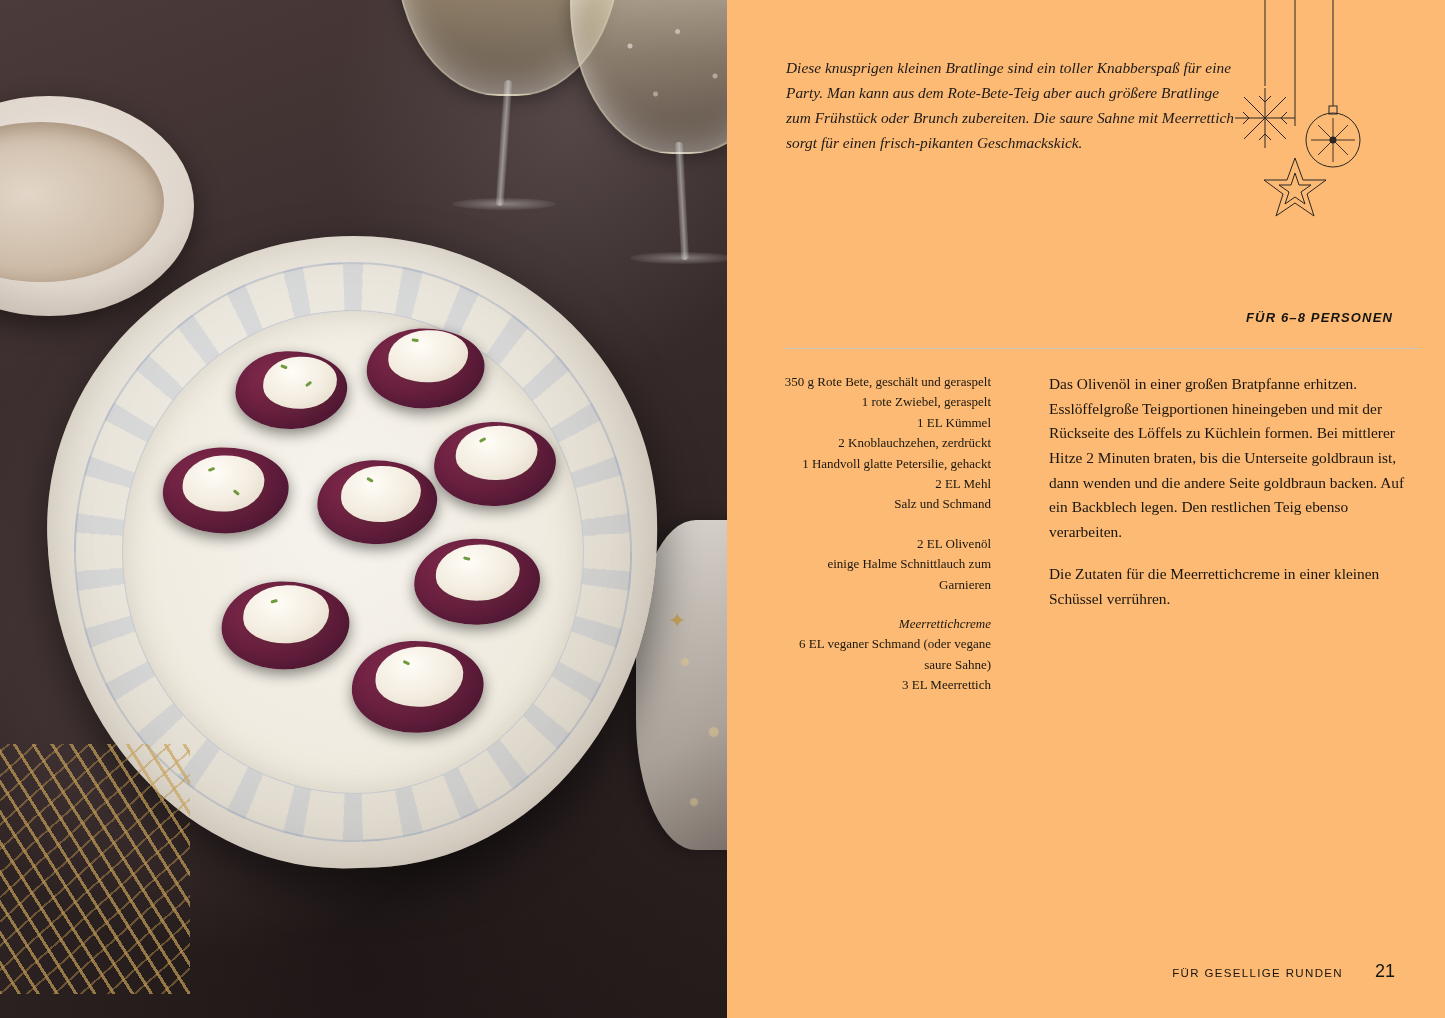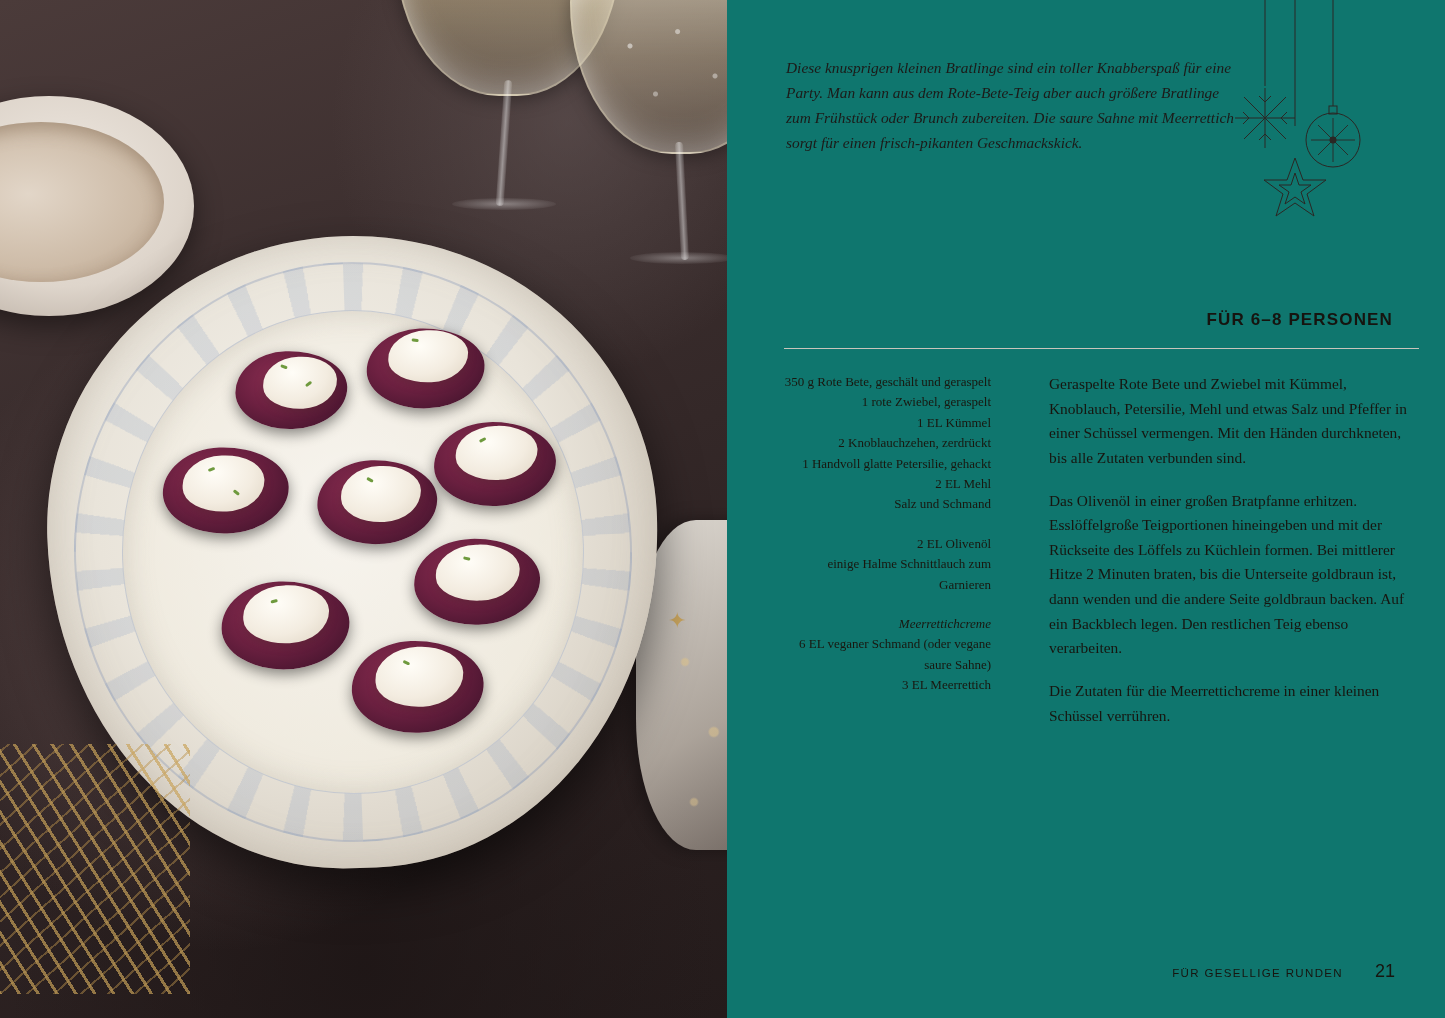--- a/index.html
+++ b/index.html
@@ -169,21 +169,21 @@
     color: #c8a45e;
     font-size: 22px;
     line-height: 1;
   }
 
   
   .text-page {
     position: absolute;
     left: 727px; top: 0;
     width: 718px; height: 1018px;
-    background: #0f766e;
+    background: #fdba74;
   }
   .intro {
     position: absolute;
     left: 59px; top: 56px;
     width: 460px;
     font-style: italic;
     font-size: 15.4px;
     line-height: 1.62;
     color: #1c1a18;
   }
@@ -200,25 +200,26 @@
     font-size: 30px;
     line-height: 1.26;
     font-weight: 700;
     color: #14120f;
     letter-spacing: .2px;
   }
   .serves {
     position: absolute;
     right: 52px; top: 310px;
     font-family: "Liberation Sans", sans-serif;
-    font-size: 17px;
+    font-size: 13px;
     letter-spacing: 1.15px;
     font-weight: 700;
     color: #16140f;
     text-transform: uppercase;
+    font-style: italic;
   }
   .rule {
     position: absolute;
     left: 57px; top: 348px;
     width: 635px;
     height: 1px;
     background: #c9c4bb;
   }
   .ingredients {
     position: absolute;
@@ -392,21 +393,20 @@
         <span class="ing-line">einige Halme Schnittlauch zum Garnieren</span>
       </div>
       <div class="ing-group">
         <span class="ing-line ing-head">Meerrettichcreme</span>
         <span class="ing-line">6 EL veganer Schmand (oder vegane saure Sahne)</span>
         <span class="ing-line">3 EL Meerrettich</span>
       </div>
     </div>
 
     <div class="steps">
-      <p>Geraspelte Rote Bete und Zwiebel mit Kümmel, Knoblauch, Petersilie, Mehl und etwas Salz und Pfeffer in einer Schüssel vermengen. Mit den Händen durchkneten, bis alle Zutaten verbunden sind.</p>
       <p>Das Olivenöl in einer großen Bratpfanne erhitzen. Esslöffelgroße Teigportionen hineingeben und mit der Rückseite des Löffels zu Küchlein formen. Bei mittlerer Hitze 2 Minuten braten, bis die Unterseite goldbraun ist, dann wenden und die andere Seite goldbraun backen. Auf ein Backblech legen. Den restlichen Teig ebenso verarbeiten.</p>
       <p>Die Zutaten für die Meerrettichcreme in einer kleinen Schüssel verrühren.</p>
     </div>
 
     <div class="footer">
       <span>FÜR GESELLIGE RUNDEN</span>
       <span class="folio">21</span>
     </div>
   </div>
 </div>

